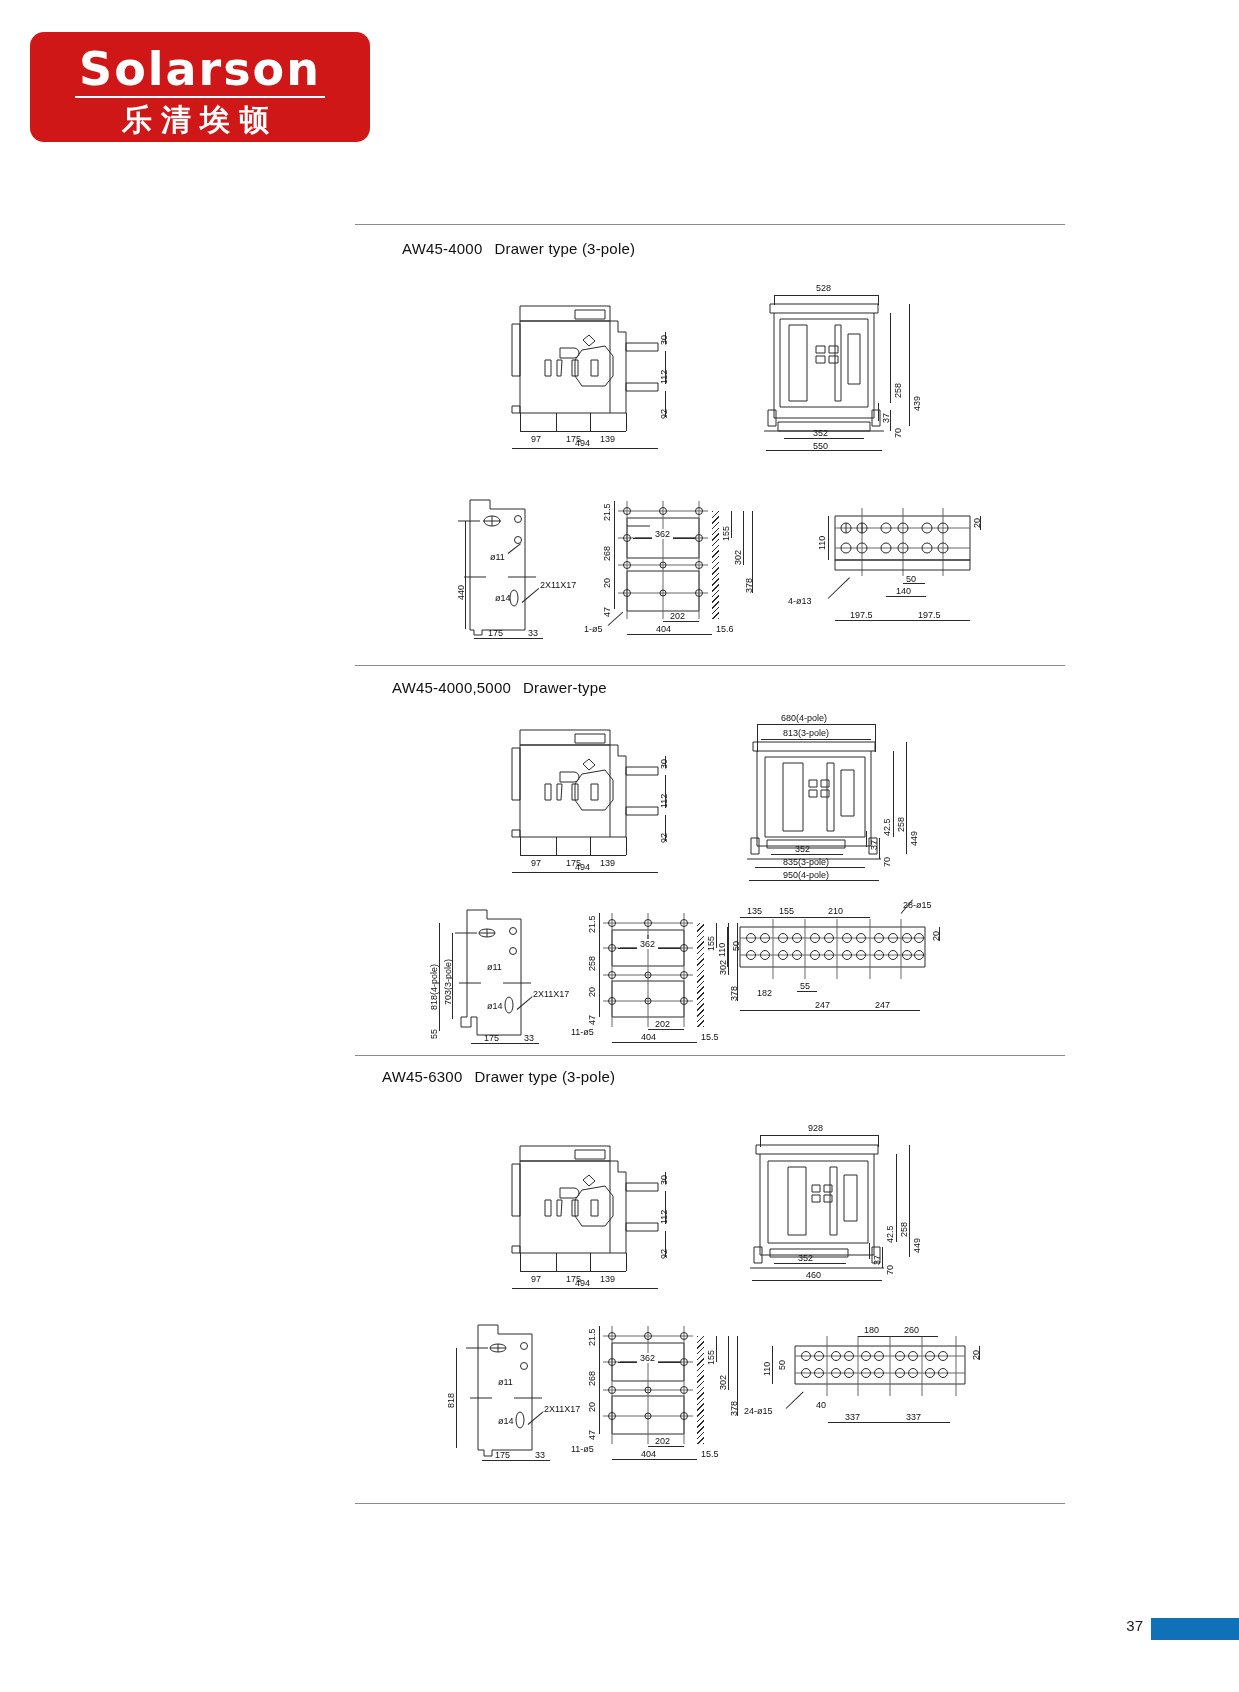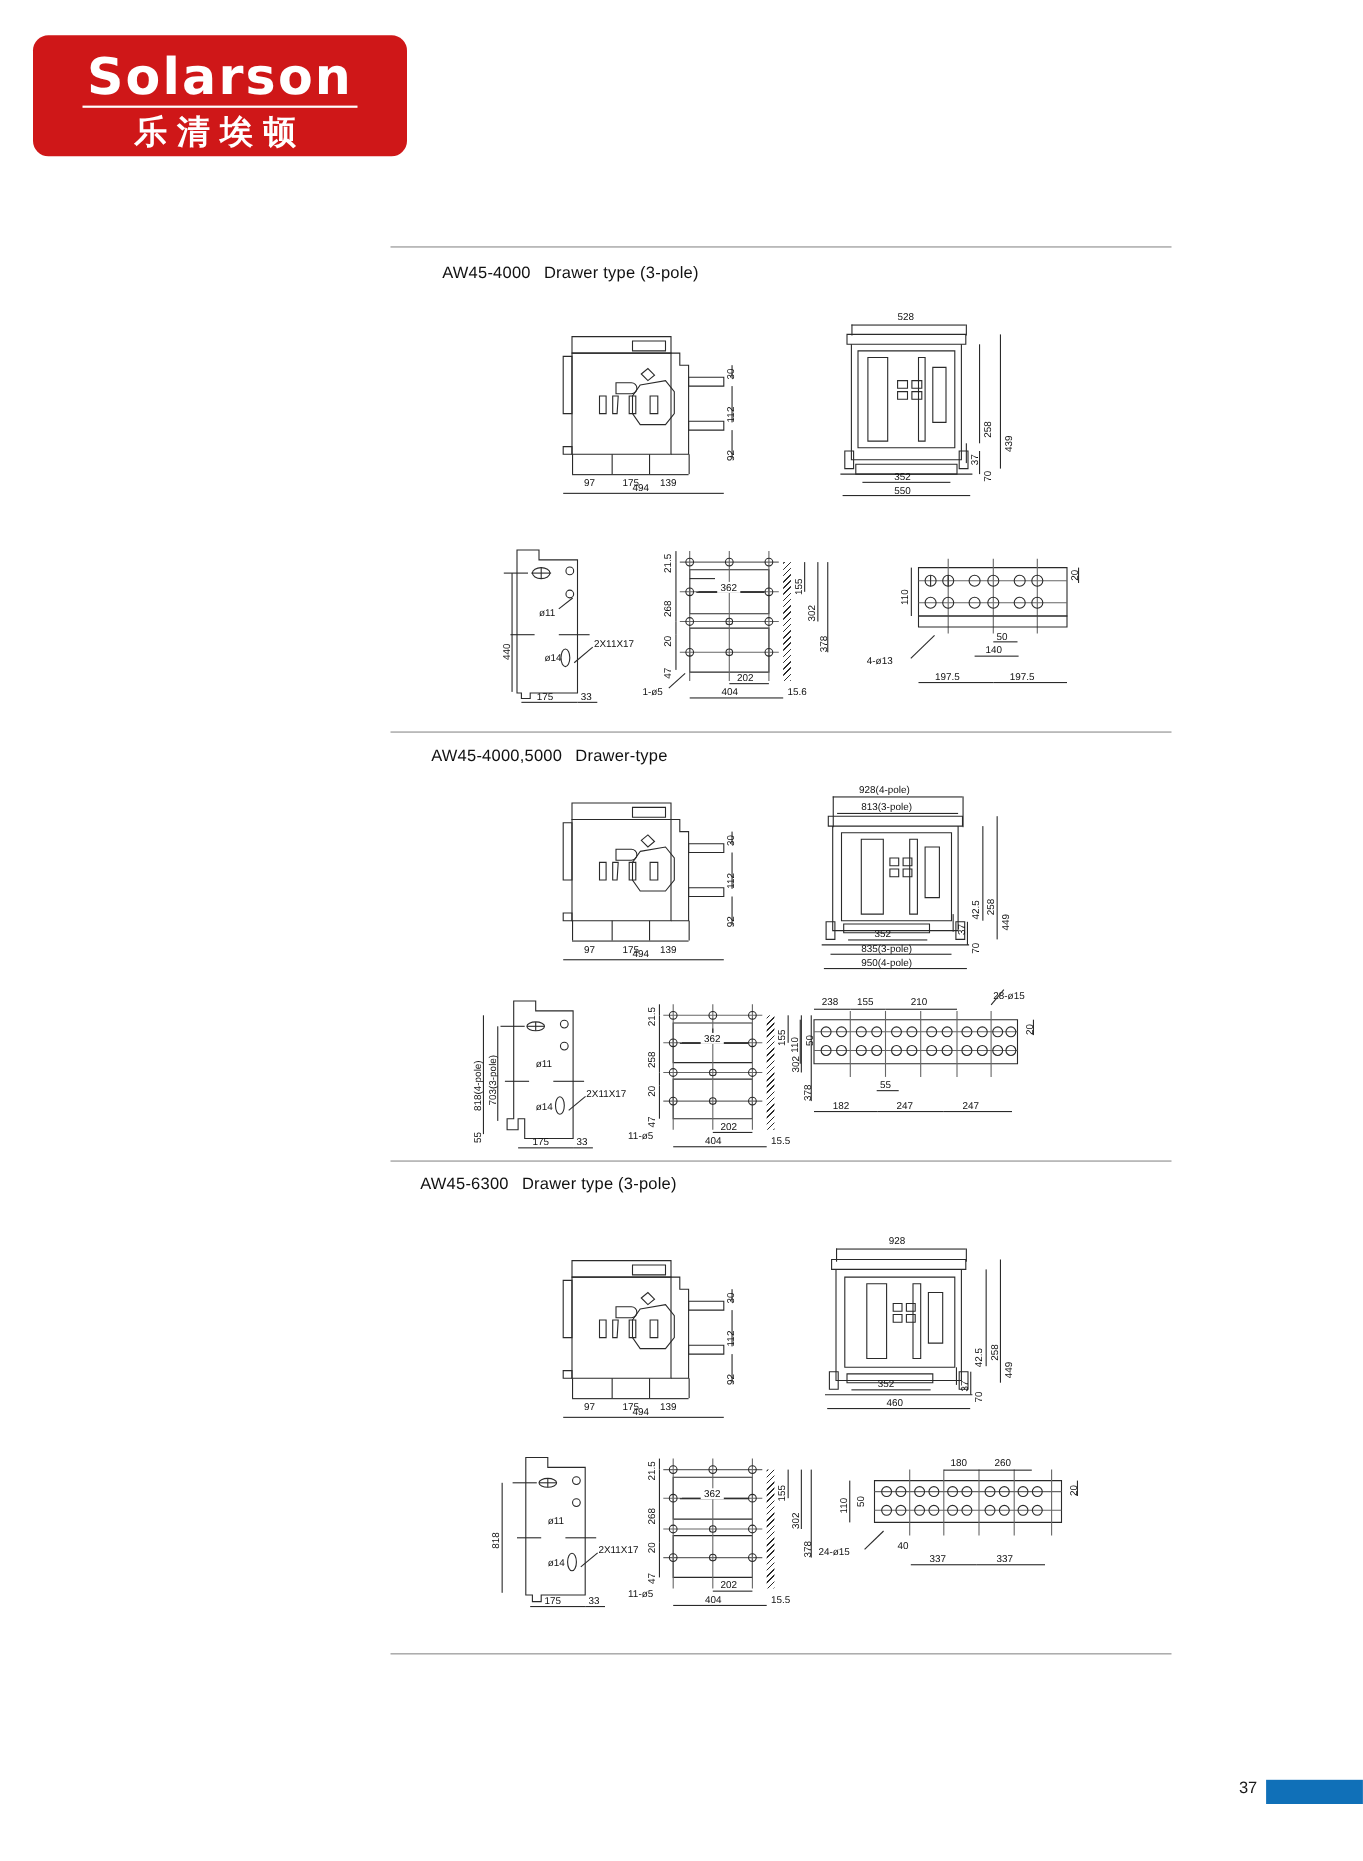--- a/index.html
+++ b/index.html
@@ -334,21 +334,21 @@
       <rect x="76" y="78" width="8" height="7"></rect>
       <rect x="6" y="126" width="8" height="16"></rect>
       <rect x="124" y="126" width="8" height="16"></rect>
       <rect x="22" y="128" width="78" height="8"></rect>
       <path d="M2,147 L136,147"></path>
     </g>
   </svg>
   <div class="ln h" style="left:12px;top:12px;width:118px"></div>
   <div class="ln v" style="left:12px;top:12px;height:28px"></div>
   <div class="ln v" style="left:130px;top:12px;height:28px"></div>
-  <div class="dim" style="left:36px;top:1px">928(4-pole)</div>
+  <div class="dim" style="left:36px;top:1px">680(4-pole)</div>
   <div class="ln h" style="left:16px;top:27px;width:110px"></div>
   <div class="dim" style="left:38px;top:16px">813(3-pole)</div>
   <div class="dimv" style="left:151px;top:120px">258</div>
   <div class="ln v" style="left:148px;top:39px;height:86px"></div>
   <div class="dimv" style="left:164px;top:134px">449</div>
   <div class="ln v" style="left:161px;top:30px;height:112px"></div>
   <div class="dimv" style="left:137px;top:124px">42.5</div>
   <div class="dimv" style="left:124px;top:138px">37</div>
   <div class="ln v" style="left:121px;top:119px;height:16px"></div>
   <div class="dimv" style="left:137px;top:155px">70</div>
@@ -489,31 +489,31 @@
         <line x1="186" y1="14" x2="186" y2="74"></line>
       </g>
     </g>
   </svg>
   <div class="dimv" style="left:2px;top:52px">110</div>
   <div class="ln v" style="left:12px;top:22px;height:40px"></div>
   <div class="dimv" style="left:16px;top:46px">50</div>
   <div class="dimv" style="left:216px;top:36px">20</div>
   <div class="ln v" style="left:224px;top:22px;height:14px"></div>
   <div class="ln h" style="left:25px;top:12px;width:33px"></div>
-  <div class="dim" style="left:32px;top:1px">238</div>
+  <div class="dim" style="left:32px;top:1px">135</div>
   <div class="ln h" style="left:58px;top:12px;width:32px"></div>
   <div class="dim" style="left:64px;top:1px">155</div>
   <div class="ln h" style="left:90px;top:12px;width:65px"></div>
   <div class="dim" style="left:113px;top:1px">210</div>
   <div class="dim" style="left:188px;top:-5px">28-ø15</div>
   <div class="dimleader" style="left:186px;top:8px;width:18px;transform:rotate(-50deg);transform-origin:left center"></div>
   <div class="ln h" style="left:82px;top:86px;width:20px"></div>
   <div class="dim" style="left:85px;top:76px">55</div>
   <div class="ln h" style="left:25px;top:105px;width:58px"></div>
-  <div class="dim" style="left:42px;top:95px">182</div>
+  <div class="dim" style="left:42px;top:83px">182</div>
   <div class="ln h" style="left:83px;top:105px;width:60px"></div>
   <div class="dim" style="left:100px;top:95px">247</div>
   <div class="ln h" style="left:143px;top:105px;width:62px"></div>
   <div class="dim" style="left:160px;top:95px">247</div>
 </div>
 
 <div class="rule" style="top:1055px"></div>
 <div class="sec-title" style="left:382px;top:1068px">
   <span>AW45-6300</span><span class="gap"></span><span>Drawer type (3-pole)</span>
 </div>

